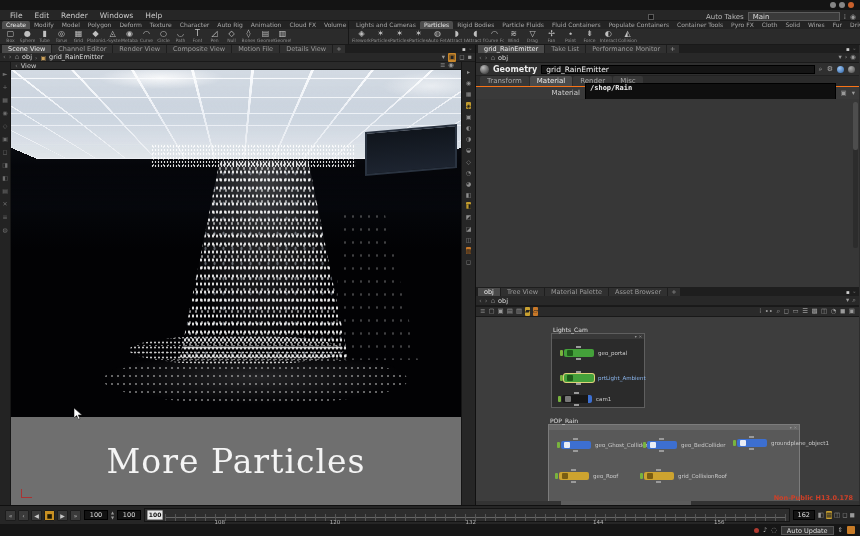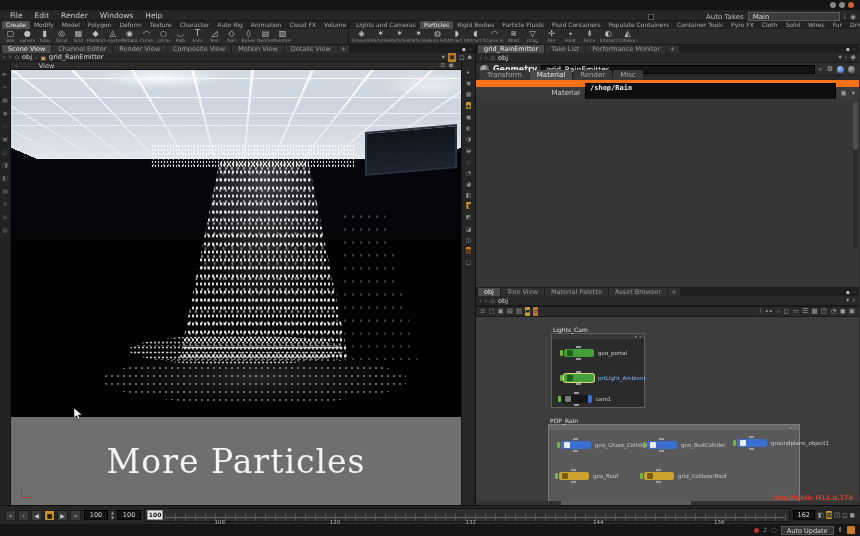--- a/index.html
+++ b/index.html
@@ -123,21 +123,21 @@
 
   
   .paramhead { height:13px; background:#2f2f2f; display:flex; align-items:center; gap:4px; padding:0 4px; border-bottom:1px solid #222; }
   .opicon { width:9px; height:9px; border-radius:50%; background:radial-gradient(circle at 35% 30%, #bcbcbc, #555 70%); }
   .optype { font-size:8px; font-weight:bold; color:#ececec; white-space:nowrap; }
   .namefield { flex:1; height:9px; background:#141414; border:1px solid #000; font-size:7.5px; color:#ececec; line-height:8px; padding:0 4px; }
   .ph-ico { font-size:7px; color:#aaa; }
   .dot-b { width:7px; height:7px; border-radius:50%; background:radial-gradient(circle at 35% 30%, #9cc4f0, #2e66ab); }
   .dot-g { width:7px; height:7px; border-radius:50%; background:radial-gradient(circle at 35% 30%, #aaa, #4a4a4a); }
 
-  .paramtabs { height:11px; background:#2b2b2b; border-bottom:7px solid #f97316; display:flex; align-items:flex-end; padding-left:4px; }
+  .paramtabs { height:11px; background:#2b2b2b; border-bottom:1px solid #f97316; display:flex; align-items:flex-end; padding-left:4px; }
   .paramtabs .ptab2 { font-size:7px; line-height:10px; color:#a8a8a8; background:#383838; padding:0 7px; margin-right:1px; border-radius:2px 2px 0 0; }
   .paramtabs .ptab2.active { background:#4b4b4b; color:#ececec; }
 
   .matrow { height:12px; background:#3a3a3a; display:flex; align-items:center; padding:0 4px; gap:5px; }
   .matlabel { width:100px; text-align:right; font-size:7px; color:#cfcfcf; }
   .matfield { flex:1; height:20px; background:#0f0f0f; border:1px solid #000; font-family:"DejaVu Sans Mono", monospace; font-weight:bold; font-size:7px; color:#efefef; line-height:8px; padding:0 4px; }
   .matico { font-size:6.5px; color:#9a9a9a; }
   .paramempty { flex:1; background:#373737; position:relative; }
   .vscroll { position:absolute; right:1px; top:3px; width:5px; height:146px; background:#2c2c2c; border-radius:2px; }
   .vscroll .thumb { width:5px; height:48px; background:#4d4d4d; border-radius:2px; }
@@ -437,21 +437,21 @@
   <div class="workspace">
 
     <div class="lpane">
       <div class="tabbar">
         <span style="display:flex;align-items:flex-end;justify-content:flex-end;">
 
         <span class="ptab active">Scene View</span>
             <span class="ptab">Channel Editor</span>
             <span class="ptab">Render View</span>
             <span class="ptab">Composite View</span>
-            <span class="ptab">Motion View</span>
+            <span class="ptab">Motion File</span>
             <span class="ptab">Details View</span>
           </span>
         <span class="ptab plus">+</span>
         <span class="tb-right">
           <span class="tb-ico">▪</span>
           <span class="tb-ico">◦</span>
         </span>
       </div>
       <div class="pathbar">
         <span class="nav">‹</span>
@@ -481,21 +481,21 @@
             <span class="sico">◨</span>
             <span class="sico">◧</span>
             <span class="sico">▤</span>
             <span class="sico">✕</span>
             <span class="sico">≡</span>
             <span class="sico">◍</span>
           </div>
         <div class="vcenter">
           <div class="viewhead">
             <span class="nav">‹</span>
-            <span class="vtab" style="margin-left:21px;">View</span>
+            <span class="vtab" style="margin-left:3px;">View</span>
             <span class="tb-right">
               <span class="pb-ico">≡</span>
               <span class="pb-ico">◉</span>
             </span>
           </div>
           <div class="viewport">
             <div class="scene">
               <div class="ceilwrap">
                 <div class="ceiling"></div>
               </div>

